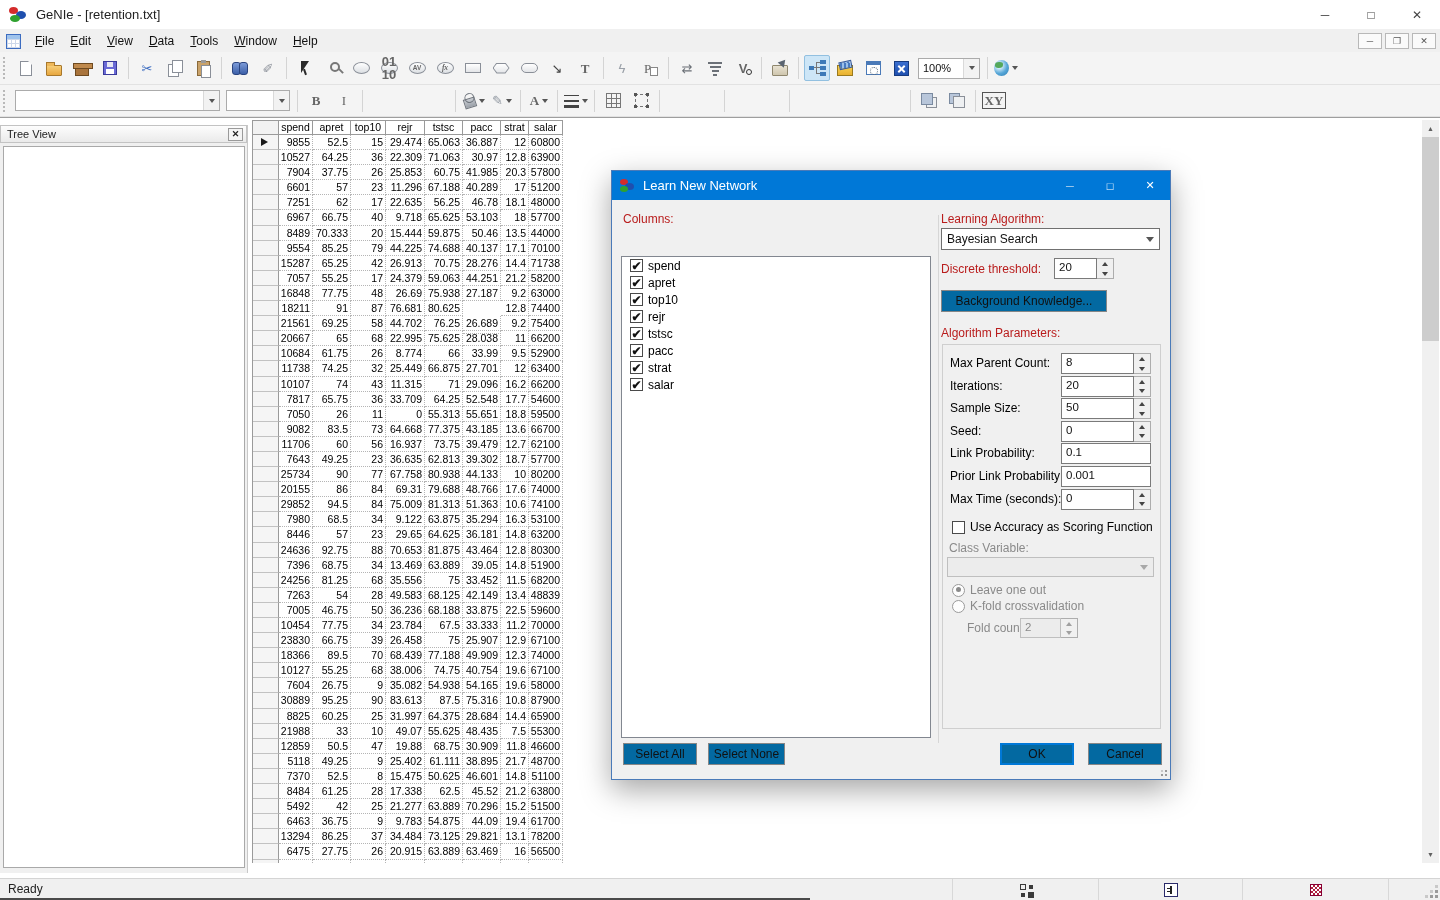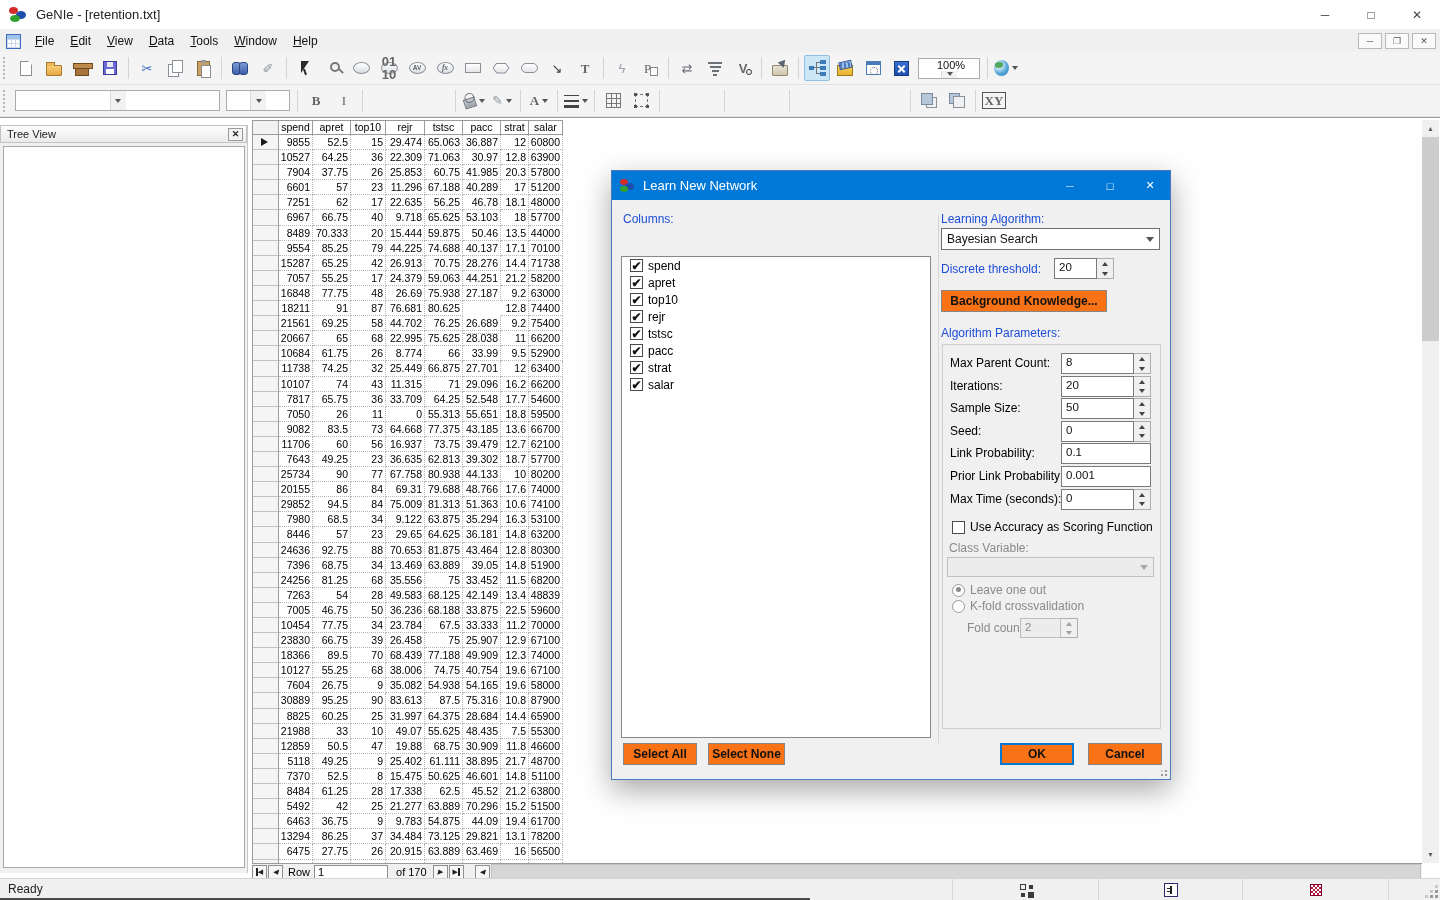--- a/index.html
+++ b/index.html
@@ -30,21 +30,21 @@
   
   .toolbar { position:absolute; left:0; width:1440px; background:#f4f4f4; display:flex; align-items:center; border-bottom:1px solid #e2e2e2; }
   #toolbar1 { top:52px; height:33px; }
   #toolbar2 { top:85px; height:32px; }
   .grip { width:5px; height:22px; margin:0 4px 0 3px; border-left:2px dotted #b9b9b9; }
   .tsep { width:1px; height:22px; background:#d4d4d4; margin:0 4px; }
   .tbi { width:26px; height:26px; display:flex; align-items:center; justify-content:center; position:relative; border:1px solid transparent; border-radius:2px; margin:0 1px; }
   .tbi.active { background:#cde6f7; border-color:#92c0e0; }
   .tbi .k { font-style:normal; display:flex; align-items:center; justify-content:center; position:relative; color:#666; font-size:13px; line-height:1; }
   .caret { width:0; height:0; border-left:3px solid transparent; border-right:3px solid transparent; border-top:4px solid #555; margin-left:3px; }
-  .tcombo { height:21px; border:1px solid #ababab; background:#fff; display:flex; align-items:center; margin:0 3px; font-size:11px;flex-direction:column; }
+  .tcombo { height:21px; border:1px solid #ababab; background:#fff; display:flex; align-items:center; margin:0 3px; font-size:11px; }
   .tcombo .tcombo-v { flex:1; padding-left:4px; color:#111; }
   .tcombo .tcombo-a { width:16px; height:100%; display:flex; align-items:center; justify-content:center; background:#f2f2f2; border-left:1px solid #d9d9d9; }
   .tcombo .tcombo-a::after { content:""; border-left:3px solid transparent; border-right:3px solid transparent; border-top:4px solid #555; }
 
   
   .ic-glyph {}
   .serif-big { font-family:"Liberation Serif",serif; font-size:15px; font-weight:bold; color:#333; }
   .bold-serif { font-family:"Liberation Serif",serif; font-size:15px; font-weight:bold; color:#1f3f8f; }
   .italic-serif { font-family:"Liberation Serif",serif; font-size:15px; font-style:italic; color:#222; }
   .big { font-size:16px; }
@@ -203,21 +203,21 @@
   #dtitle { height:29px; background:#0078d7; display:flex; align-items:center; color:#fff; }
   #dlogo { width:16px; height:16px; margin-left:7px; position:relative; }
   #dlogo b { position:absolute; border-radius:50%; }
   #dlogo .l1 { width:8px; height:6px; background:#d42b2b; left:1px; top:1px; }
   #dlogo .l2 { width:9px; height:7px; background:#1f4fae; left:6px; top:5px; }
   #dlogo .l3 { width:8px; height:6px; background:#2fa12f; left:1px; top:8px; }
   #dtitletext { margin-left:8px; font-size:13px; }
   #dwbtns { margin-left:auto; display:flex; height:29px; }
   .dwb { width:40px; height:29px; display:flex; align-items:center; justify-content:center; font-size:11px; color:#fff; }
   .dwb.dim { color:#bcd8ef; }
-  .dlabel { position:absolute; color:#1d4ed8; }
+  .dlabel { position:absolute; color:#b91c1c; }
   .dlabel.gray, .grayt { color:#8a8a8a; }
   #filterbox { position:absolute; left:9px; top:57px; width:310px; height:22px; border:1px solid #0078d7; background:#fff; font-family:"Liberation Sans",sans-serif; font-size:12px; padding:0 4px; color:#111; }
   #filterbox::placeholder { color:#666; opacity:1; }
   #collist { position:absolute; left:9px; top:85px; width:310px; height:482px; background:#fff; border:1px solid #828790; overflow:hidden; }
   .cli { display:flex; align-items:center; height:17px; padding-left:3px; }
   .cb { width:13px; height:13px; border:1px solid #4a4a4a; background:#fff; display:flex; align-items:center; justify-content:center; font-size:12px; font-weight:bold; color:#111; line-height:1; flex:none; }
   .cli span { margin-left:5px; }
   #vsep { position:absolute; left:326px; top:44px; width:1px; height:528px; background:#d6d6d6; }
   .combo { position:absolute; height:22px; border:1px solid #707070; background:#fff; display:flex; align-items:center; }
   .combo .cv { flex:1; padding-left:5px; color:#111; }
@@ -231,21 +231,21 @@
   .spinwrap .sv { border:1px solid #7a7a7a; background:#fff; padding:2px 4px; font-size:11.5px; flex:1; color:#111; overflow:hidden; }
   .spinwrap .sarr { width:17px; border:1px solid #adadad; border-left:0; background:#f0f0f0; display:flex; flex-direction:column; }
   .sarr i { flex:1; position:relative; }
   .sarr i.up::after { content:""; position:absolute; left:5px; top:3px; border-left:3px solid transparent; border-right:3px solid transparent; border-bottom:4px solid #444; }
   .sarr i.dn::after { content:""; position:absolute; left:5px; top:3px; border-left:3px solid transparent; border-right:3px solid transparent; border-top:4px solid #444; }
   .spinwrap.disabled .sv { background:#ececec; border-color:#bfbfbf; color:#8a8a8a; }
   .spinwrap.disabled .sarr i.up::after { border-bottom-color:#a0a0a0; }
   .spinwrap.disabled .sarr i.dn::after { border-top-color:#a0a0a0; }
   #dtspin { left:442px; top:87px; width:60px; }
   #bkbtn { position:absolute; left:329px; top:119px; width:166px; height:22px; }
-  .wbtn { border:1px solid #868686; background:#f97316; display:flex; align-items:center; justify-content:center; font-size:12px; color:#111;font-weight:bold; }
+  .wbtn { border:1px solid #868686; background:#0369a1; display:flex; align-items:center; justify-content:center; font-size:12px; color:#111; }
   #gbox { position:absolute; left:330px; top:173px; width:219px; height:385px; border:1px solid #cfcfcf; }
   .prow { position:absolute; left:338px; height:21px; }
   .prow .plab { position:absolute; left:0; top:3px; white-space:nowrap; }
   .prow .pctl { left:111px; top:0; width:90px; }
   .chkrow { position:absolute; display:flex; align-items:center; }
   #accrow { left:335px; top:349px; }
   #accrow span { margin-left:5px; }
   .radio { width:13px; height:13px; border:1.5px solid #9a9a9a; border-radius:50%; background:#fdfdfd; position:relative; flex:none; }
   .radio.sel::after { content:""; position:absolute; left:2.5px; top:2.5px; width:5px; height:5px; border-radius:50%; background:#8a8a8a; }
   #radio1 { left:335px; top:412px; } #radio2 { left:335px; top:428px; }
@@ -1063,43 +1063,20 @@
           <span class="td" style="width: 34px;">48500</span>
         </div>
       </div>
 
     <div id="vscroll">
       <span class="sbtn" style="top:0">▲</span>
       <div id="vthumb"></div>
       <span class="sbtn" style="bottom:0">▼</span>
     </div>
 
-    <div id="recnav">
-      <span class="navb first">
-          <span class="bar"></span>
-          <i>◀</i>
-        </span>
-      <span class="navb">
-          <i>◀</i>
-        </span>
-      <span id="rowlabel">Row</span>
-      <span id="rowbox">1</span>
-      <span id="ofcount">of 170</span>
-      <span class="navb">
-          <i>▶</i>
-        </span>
-      <span class="navb last">
-          <i>▶</i>
-          <span class="bar"></span>
-        </span>
-      <span class="navb" id="hsleft">
-          <i>◀</i>
-        </span>
-      <div id="hstrack"></div>
-    </div>
   </div>
 
   <div id="statusbar">
     <span id="statustext">Ready</span>
     <div class="spane sp1">
         <span class="ic-selhandles"></span>
       </div>
     <div class="spane sp2">
         <span class="ic-centerbar"></span>
       </div>

